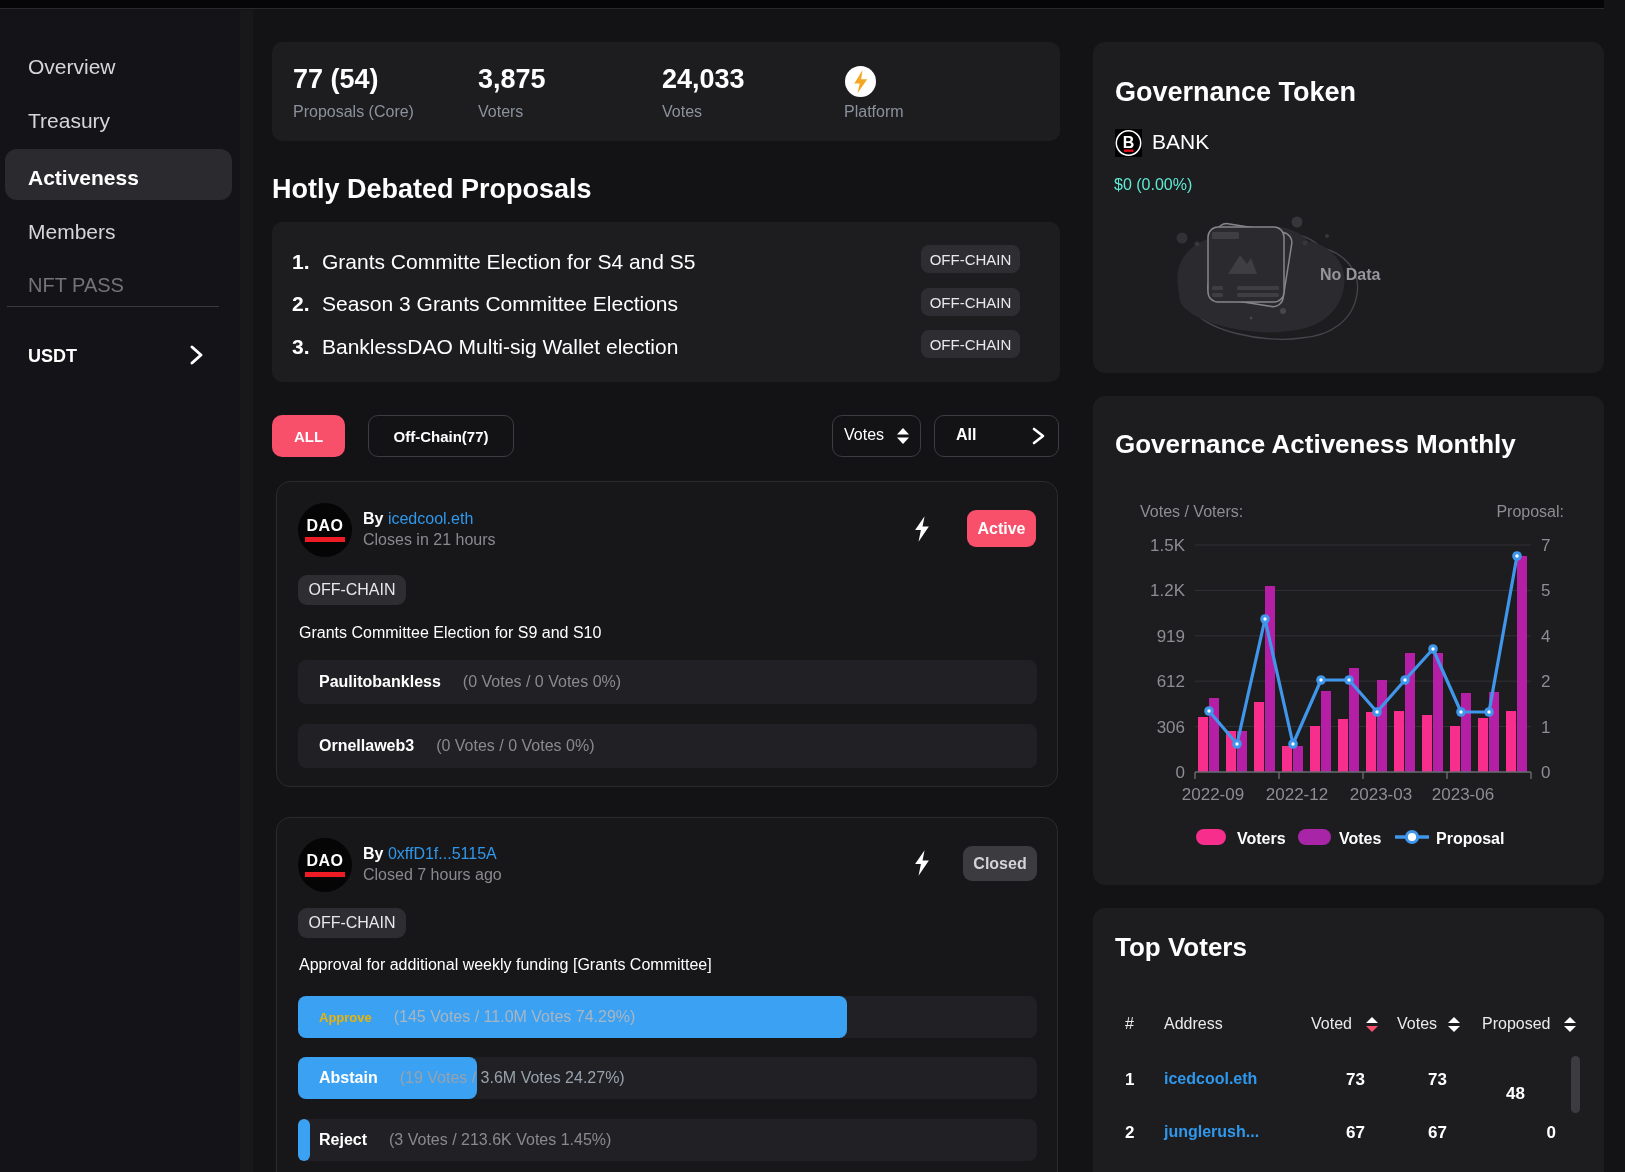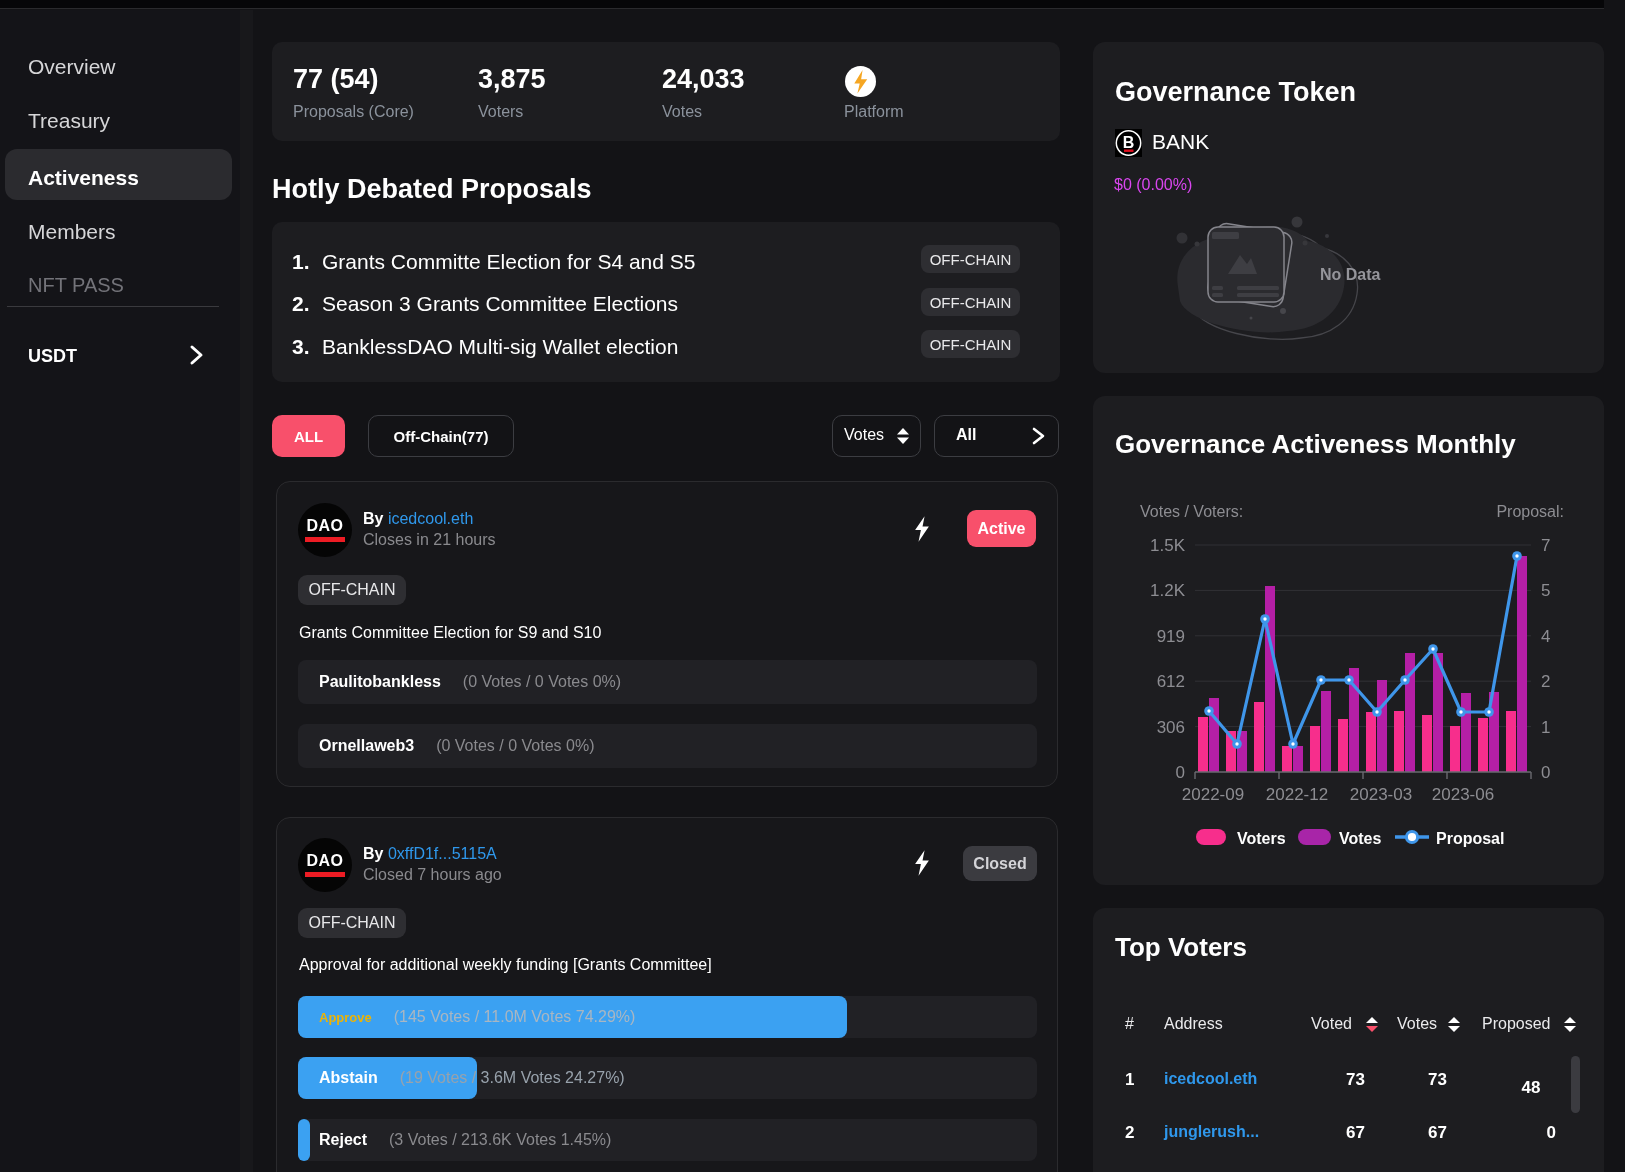--- a/index.html
+++ b/index.html
@@ -136,21 +136,21 @@
 
   <div class="card" style="left:1093px;top:42px;width:511px;height:331px;">
     <div class="abs" style="left:22px;top:35px;font-size:27px;font-weight:bold;color:#fff;">Governance Token</div>
     <div class="abs" style="left:22px;top:87px;width:27px;height:28px;background:#000;"></div>
     <svg class="abs" style="left:22px;top:87px;" width="27" height="28" viewBox="0 0 27 28">
       <circle cx="13.5" cy="14" r="12.2" fill="none" stroke="#fff" stroke-width="1.5"></circle>
       <text x="13.5" y="19" font-family="Liberation Sans, sans-serif" font-size="16" font-weight="bold" fill="#fff" text-anchor="middle">B</text>
       <rect x="9" y="20.5" width="9.5" height="2.4" fill="#e01020"></rect>
     </svg>
     <div class="abs" style="left:59px;top:88px;font-size:21px;color:#fff;">BANK</div>
-    <div class="abs" style="left:21px;top:134px;font-size:16px;color:#d946ef;">$0 (0.00%)</div>
+    <div class="abs" style="left:21px;top:134px;font-size:16px;color:#5eead4;">$0 (0.00%)</div>
 
     <svg class="abs" style="left:55px;top:165px;" width="300" height="150" viewBox="0 0 300 150">
       <path d="M30 80 C24 46 56 24 90 30 C106 14 146 16 160 34 C182 38 200 56 196 80 C192 106 170 122 140 124 C104 130 40 116 32 94 Z" fill="none" stroke="#46464b" stroke-width="1.3" transform="translate(13,7)"></path>
       <path d="M30 80 C24 46 56 24 90 30 C106 14 146 16 160 34 C182 38 200 56 196 80 C192 106 170 122 140 124 C104 130 40 116 32 94 Z" fill="#2b2b2f"></path>
       <circle cx="34" cy="31" r="5.5" fill="#323236"></circle>
       <circle cx="49" cy="37" r="2.5" fill="#37373b"></circle>
       <circle cx="149" cy="15" r="5.5" fill="#37373b"></circle>
       <circle cx="179" cy="29" r="2" fill="#37373b"></circle>
       <circle cx="157" cy="36" r="2.5" fill="#37373b"></circle>
       <circle cx="135" cy="104" r="3" fill="#46464b"></circle>
@@ -297,21 +297,21 @@
     </svg>
     <div class="abs" style="left:389px;top:107px;font-size:16px;color:#eaeaec;">Proposed</div>
     <svg class="abs" style="left:470px;top:108px;" width="14" height="17" viewBox="0 0 14 17">
       <polygon points="7,1 13,7 1,7" fill="#fff"></polygon>
       <polygon points="7,16 13,10 1,10" fill="#fff"></polygon>
     </svg>
     <div class="abs" style="left:32px;top:162px;font-size:17px;font-weight:bold;color:#fff;">1</div>
     <div class="abs" style="left:71px;top:162px;font-size:16px;"><span class="bluelink" style="font-weight:bold;">icedcool.eth</span></div>
     <div class="abs" style="left:222px;top:162px;width:50px;text-align:right;font-size:17px;font-weight:bold;color:#fff;">73</div>
     <div class="abs" style="left:304px;top:162px;width:50px;text-align:right;font-size:17px;font-weight:bold;color:#fff;">73</div>
-    <div class="abs" style="left:413px;top:170px;width:50px;text-align:center;font-size:17px;font-weight:bold;color:#fff;">48</div>
+    <div class="abs" style="left:413px;top:176px;width:50px;text-align:left;font-size:17px;font-weight:bold;color:#fff;">48</div>
     <div class="abs" style="left:32px;top:215px;font-size:17px;font-weight:bold;color:#fff;">2</div>
     <div class="abs" style="left:71px;top:215px;font-size:16px;"><span class="bluelink" style="font-weight:bold;">junglerush...</span></div>
     <div class="abs" style="left:222px;top:215px;width:50px;text-align:right;font-size:17px;font-weight:bold;color:#fff;">67</div>
     <div class="abs" style="left:304px;top:215px;width:50px;text-align:right;font-size:17px;font-weight:bold;color:#fff;">67</div>
     <div class="abs" style="left:413px;top:215px;width:50px;text-align:right;font-size:17px;font-weight:bold;color:#fff;">0</div>
     <div class="abs" style="left:478px;top:148px;width:9px;height:57px;background:#3b3b40;border-radius:5px;"></div>
   </div>
 </div>
 
 </body></html>

